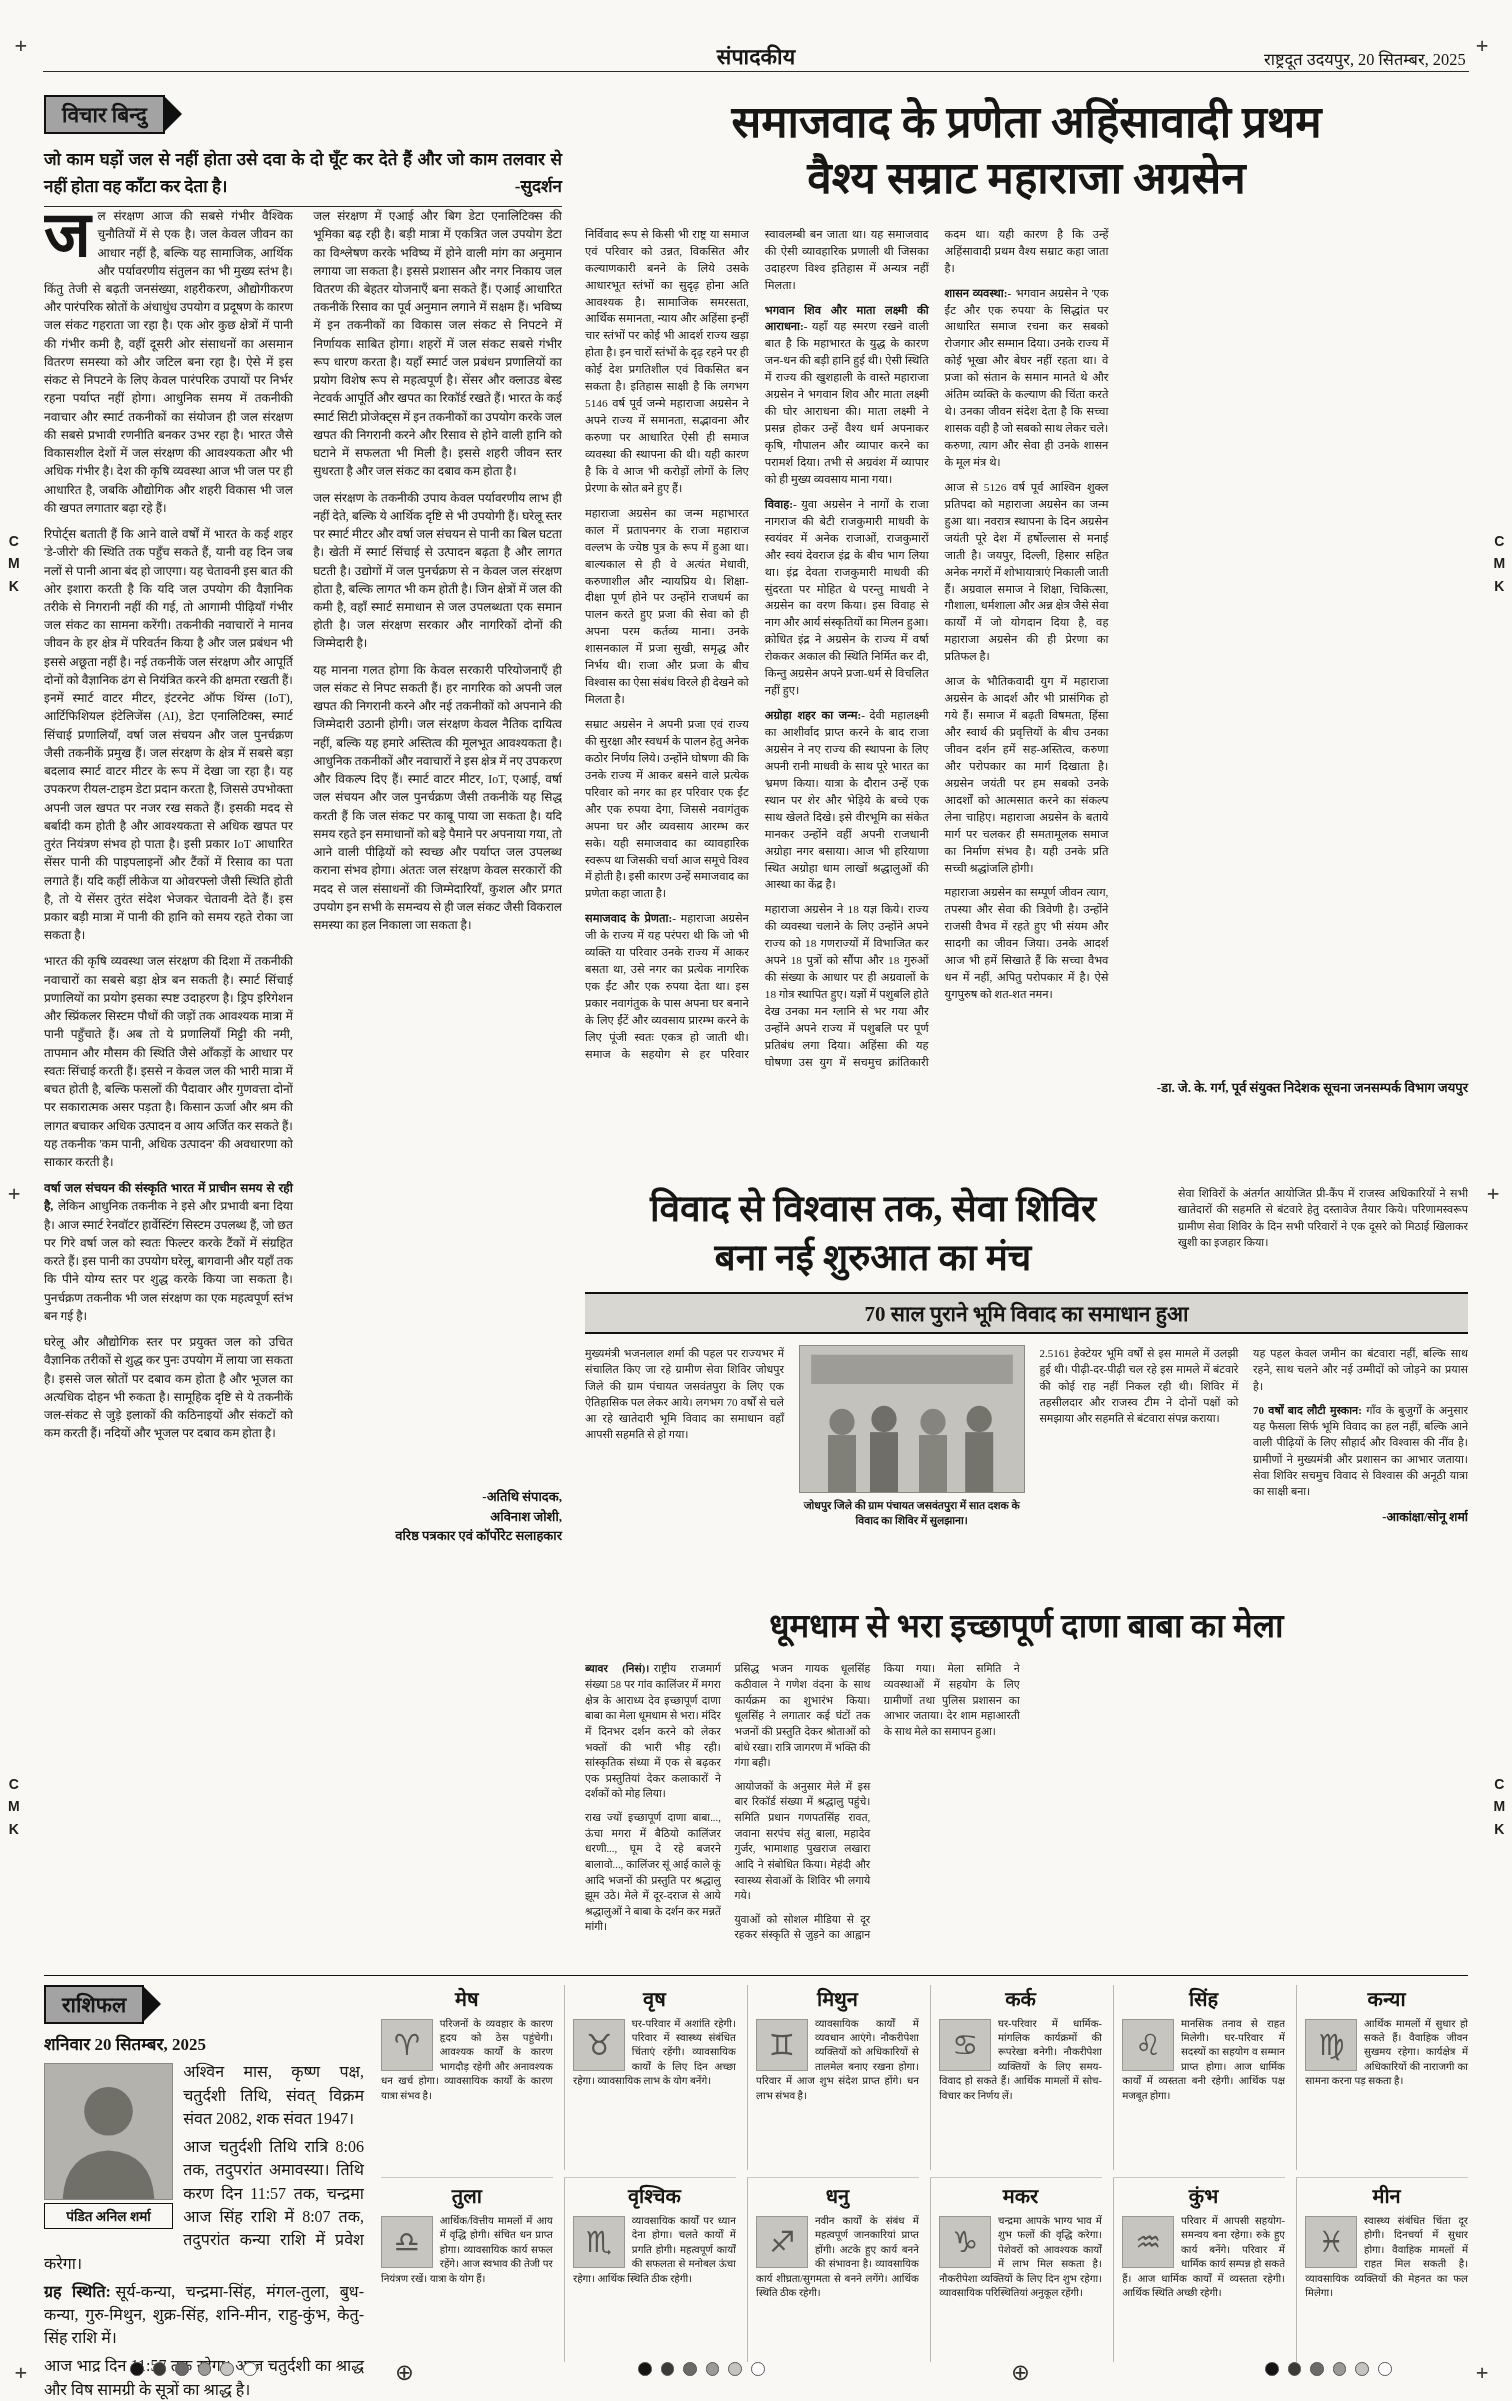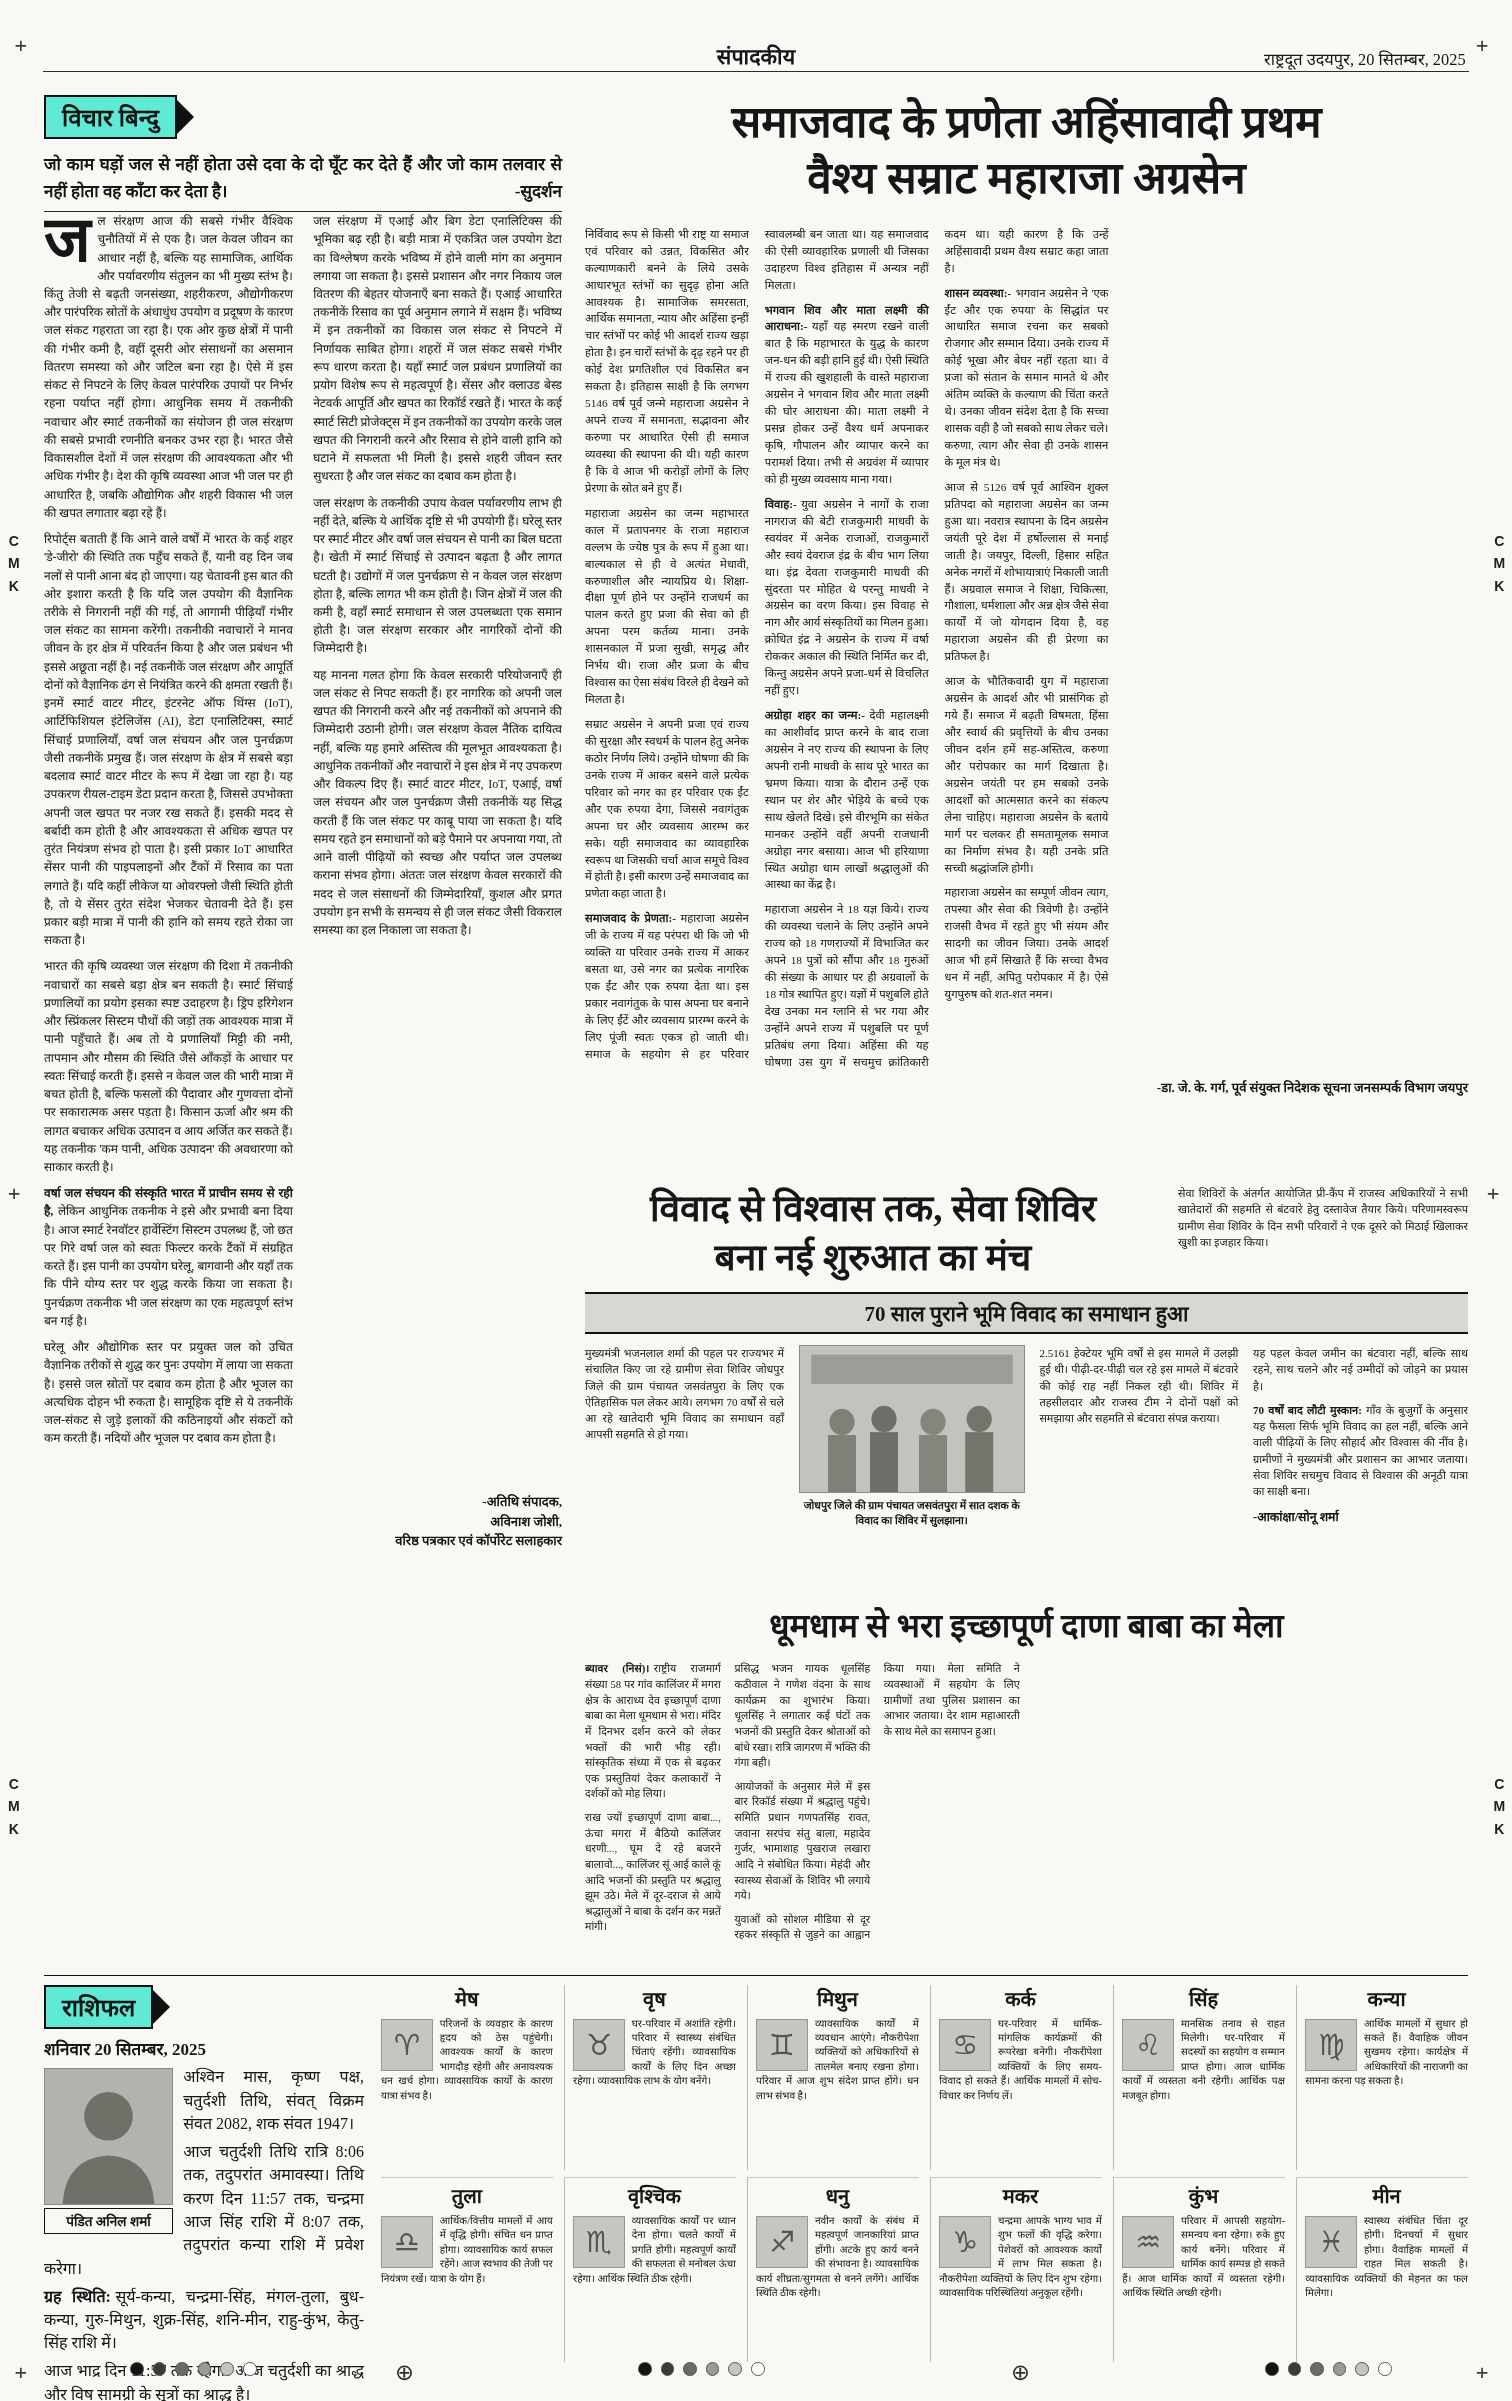--- a/index.html
+++ b/index.html
@@ -13,21 +13,21 @@
        font-family:"Liberation Sans",sans-serif;color:#202020;}
 
   
   .masthead{position:absolute;left:43px;right:43px;top:40px;height:32px;border-bottom:1.1px solid #2b2b2b;}
   .masthead-section{position:absolute;left:50%;transform:translateX(-50%);top:1.1px;font-size:21.5px;font-weight:700;}
   .masthead-edition{position:absolute;right:3.4px;top:6.8px;font-size:16.4px;}
 
   
   .left-col{position:absolute;left:44px;top:95px;width:518px;}
   .label-arrow{display:inline-flex;align-items:center;}
-  .label-box{border:2.3px solid #101010;padding:3.4px 16px;font-size:24px;font-weight:700;background:#5eead4;}
+  .label-box{border:2.3px solid #101010;padding:3.4px 16px;font-size:21px;font-weight:700;background:#a3a3a3;}
   .label-tri{width:0;height:0;border-top:17.5px solid transparent;border-bottom:17.5px solid transparent;border-left:17px solid #101010;}
   .thought-quote{margin-top:13.6px;font-size:17px;font-weight:700;line-height:1.55;text-align:justify;
                  border-bottom:1.1px solid #2b2b2b;padding-bottom:6px;}
   .thought-attr{font-weight:700;white-space:nowrap;float:right;}
   .water-headline{margin:17px 3.4px 13.6px 3.4px;font-size:33px;font-weight:800;line-height:1.33;text-align:center;}
   .water-body{height:1270px;column-count:2;column-gap:20.3px;column-fill:auto;overflow:hidden;
               font-size:12px;line-height:1.52;text-align:justify;}
   .para{margin:0 0 8px 0;}
   .plead{font-weight:800;}
   .plead:not(:empty){margin-right:4.5px;}
@@ -51,21 +51,21 @@
   .vivad-top{display:flex;gap:17px;}
   .vivad-headline{width:576px;font-size:37px;font-weight:800;line-height:1.32;text-align:center;}
   .vivad-side{flex:1;font-size:11px;line-height:1.48;text-align:justify;max-height:133px;overflow:hidden;}
   .vivad-bar{margin-top:9px;background:#d8d7d2;border-top:2.3px solid #111;border-bottom:2.3px solid #111;
              text-align:center;font-size:21px;font-weight:800;padding:5.1px 0;}
   .vivad-body{display:flex;gap:14.7px;margin-top:11.3px;height:243px;overflow:hidden;
               font-size:11px;line-height:1.48;text-align:justify;}
   .vcol1{width:199px;} .vcolph{width:226px;} .vcol3{width:199px;} .vcol4{flex:1;}
   .vivad-photo{width:100%;height:148px;}
   .vivad-caption{margin-top:4.5px;font-size:10.7px;font-weight:700;text-align:center;line-height:1.4;}
-  .vivad-sign{font-weight:700;font-size:12.4px;margin-top:4.5px;}
+  .vivad-sign{text-align:right;font-weight:700;font-size:12.4px;margin-top:4.5px;}
 
   
   .mela{position:absolute;left:585px;top:1605px;width:883px;}
   .mela-headline{font-size:33px;font-weight:800;text-align:center;line-height:1.3;}
   .mela-body{margin-top:13.6px;height:294px;column-count:6;column-gap:13.6px;column-fill:auto;overflow:hidden;
              font-size:10.7px;line-height:1.46;text-align:justify;}
 
   
   .rashifal{position:absolute;left:44px;top:1975px;width:1424px;height:391px;border-top:1.7px solid #111;padding-top:4px;}
   .rashi-left{position:absolute;left:0;top:9px;width:320px;}

